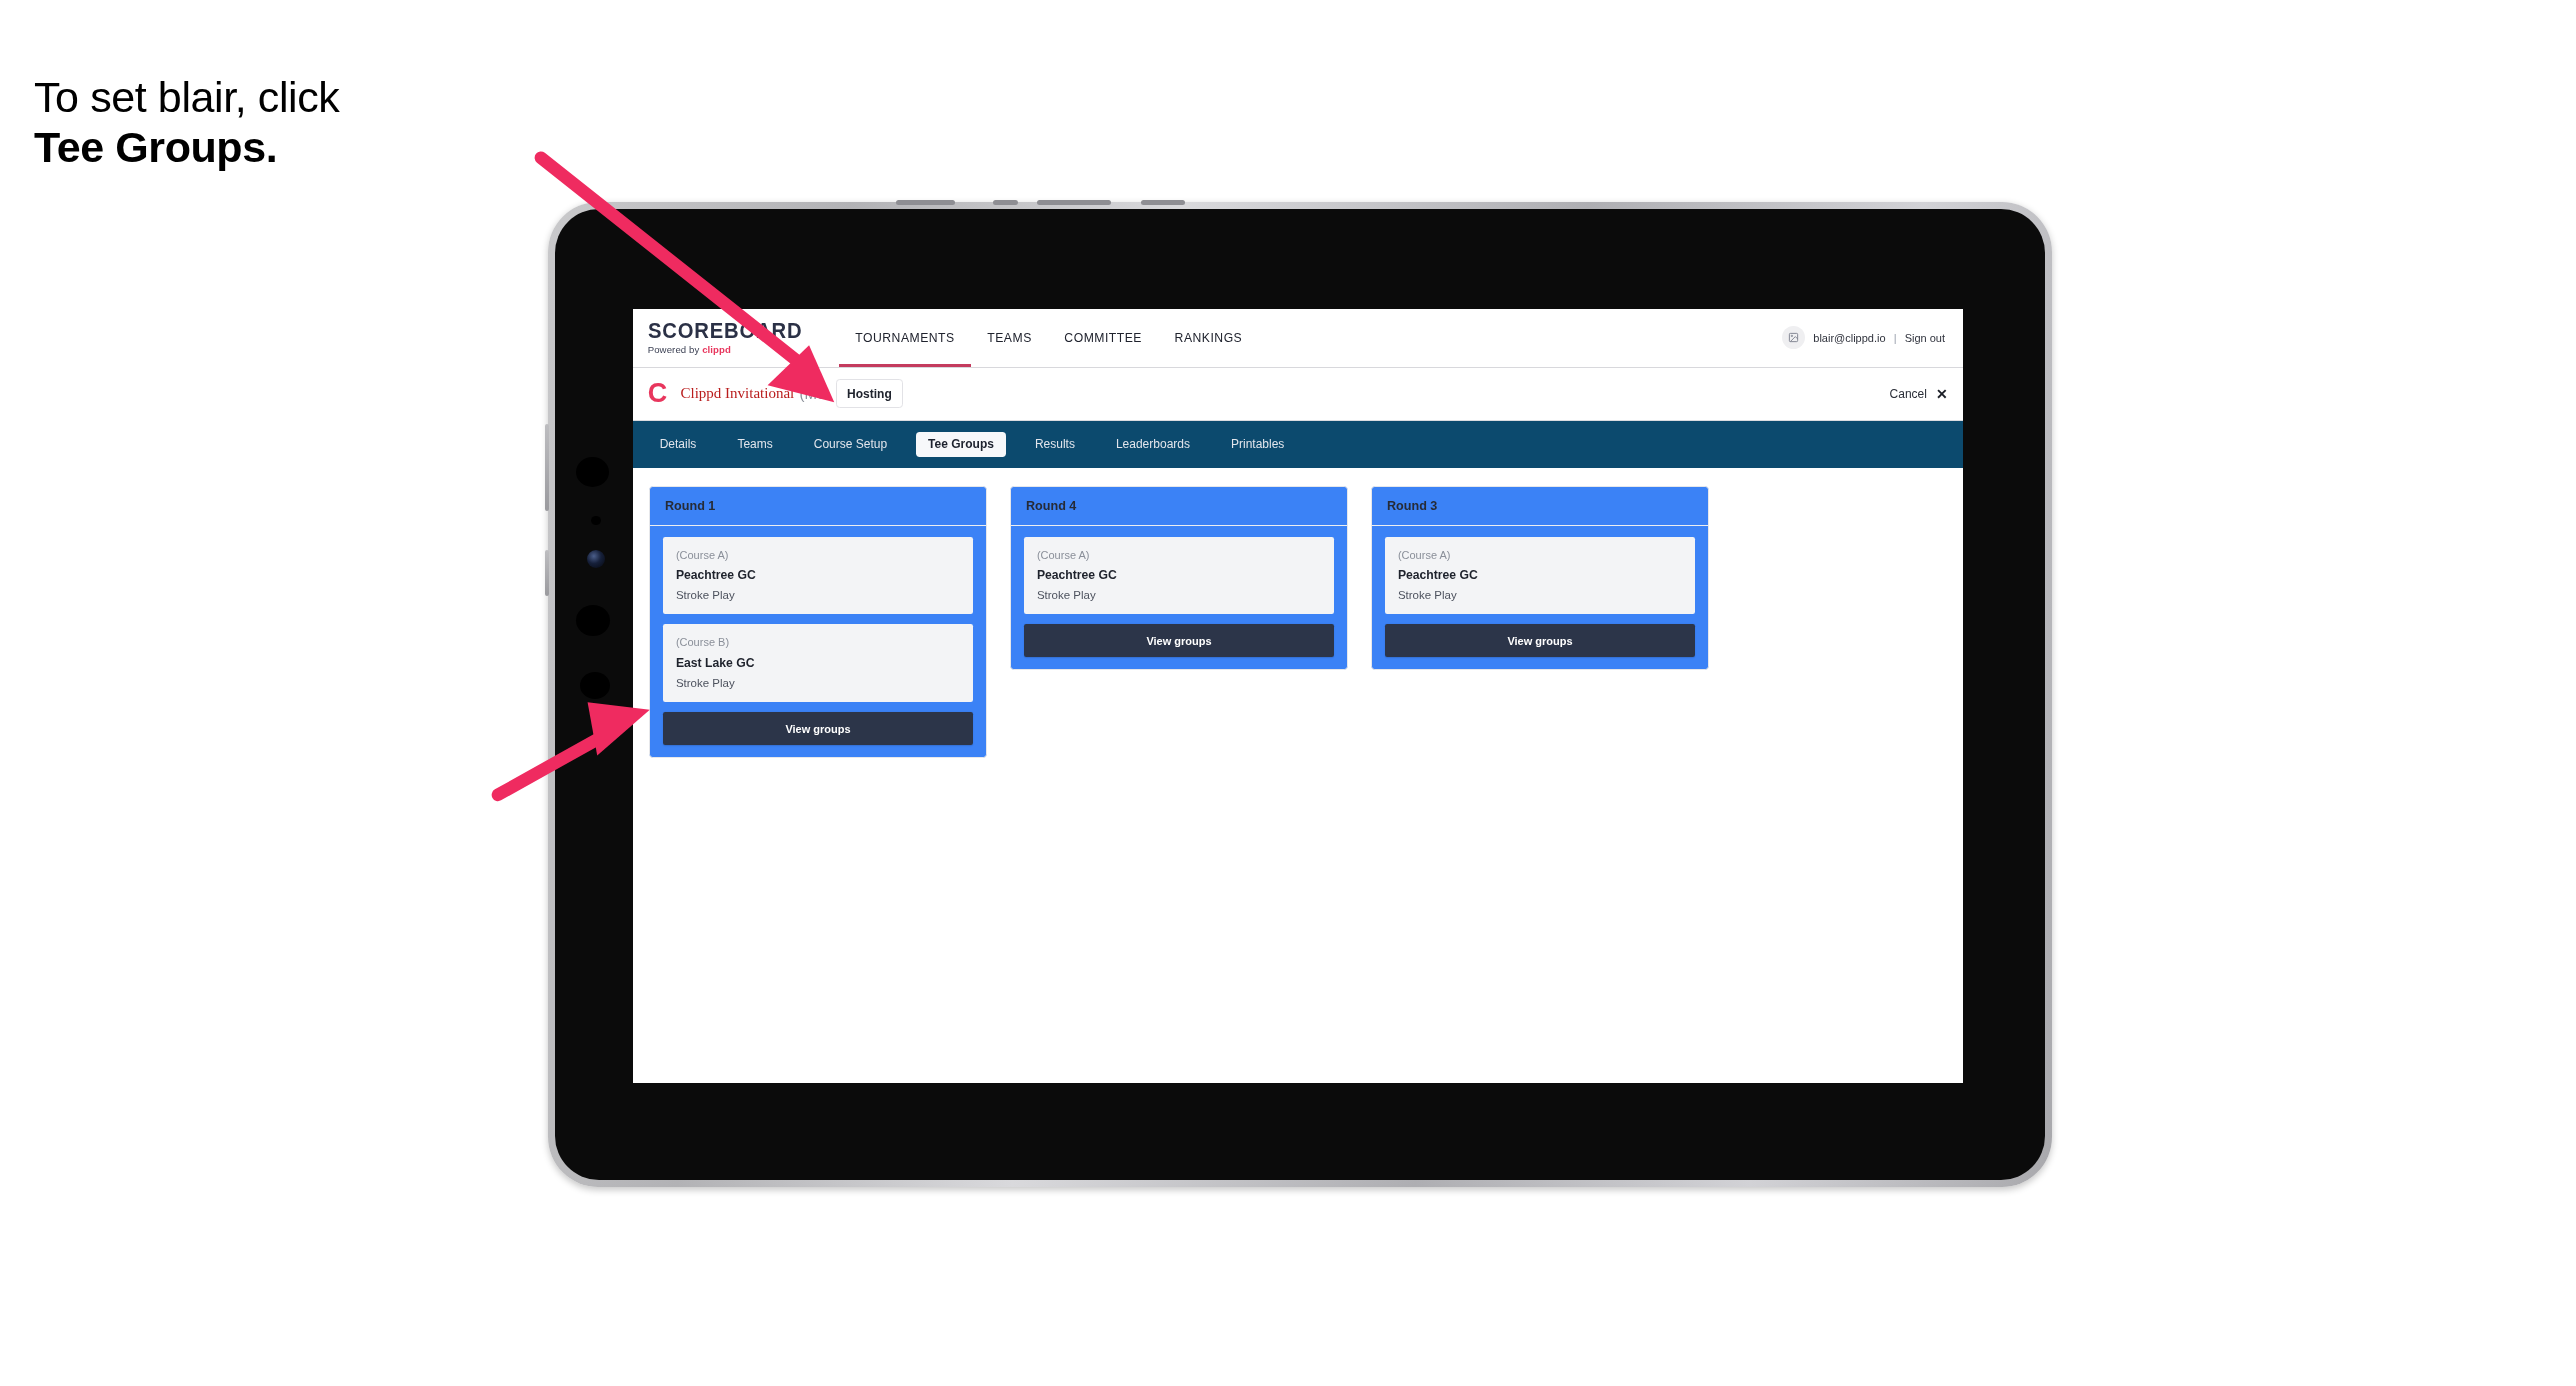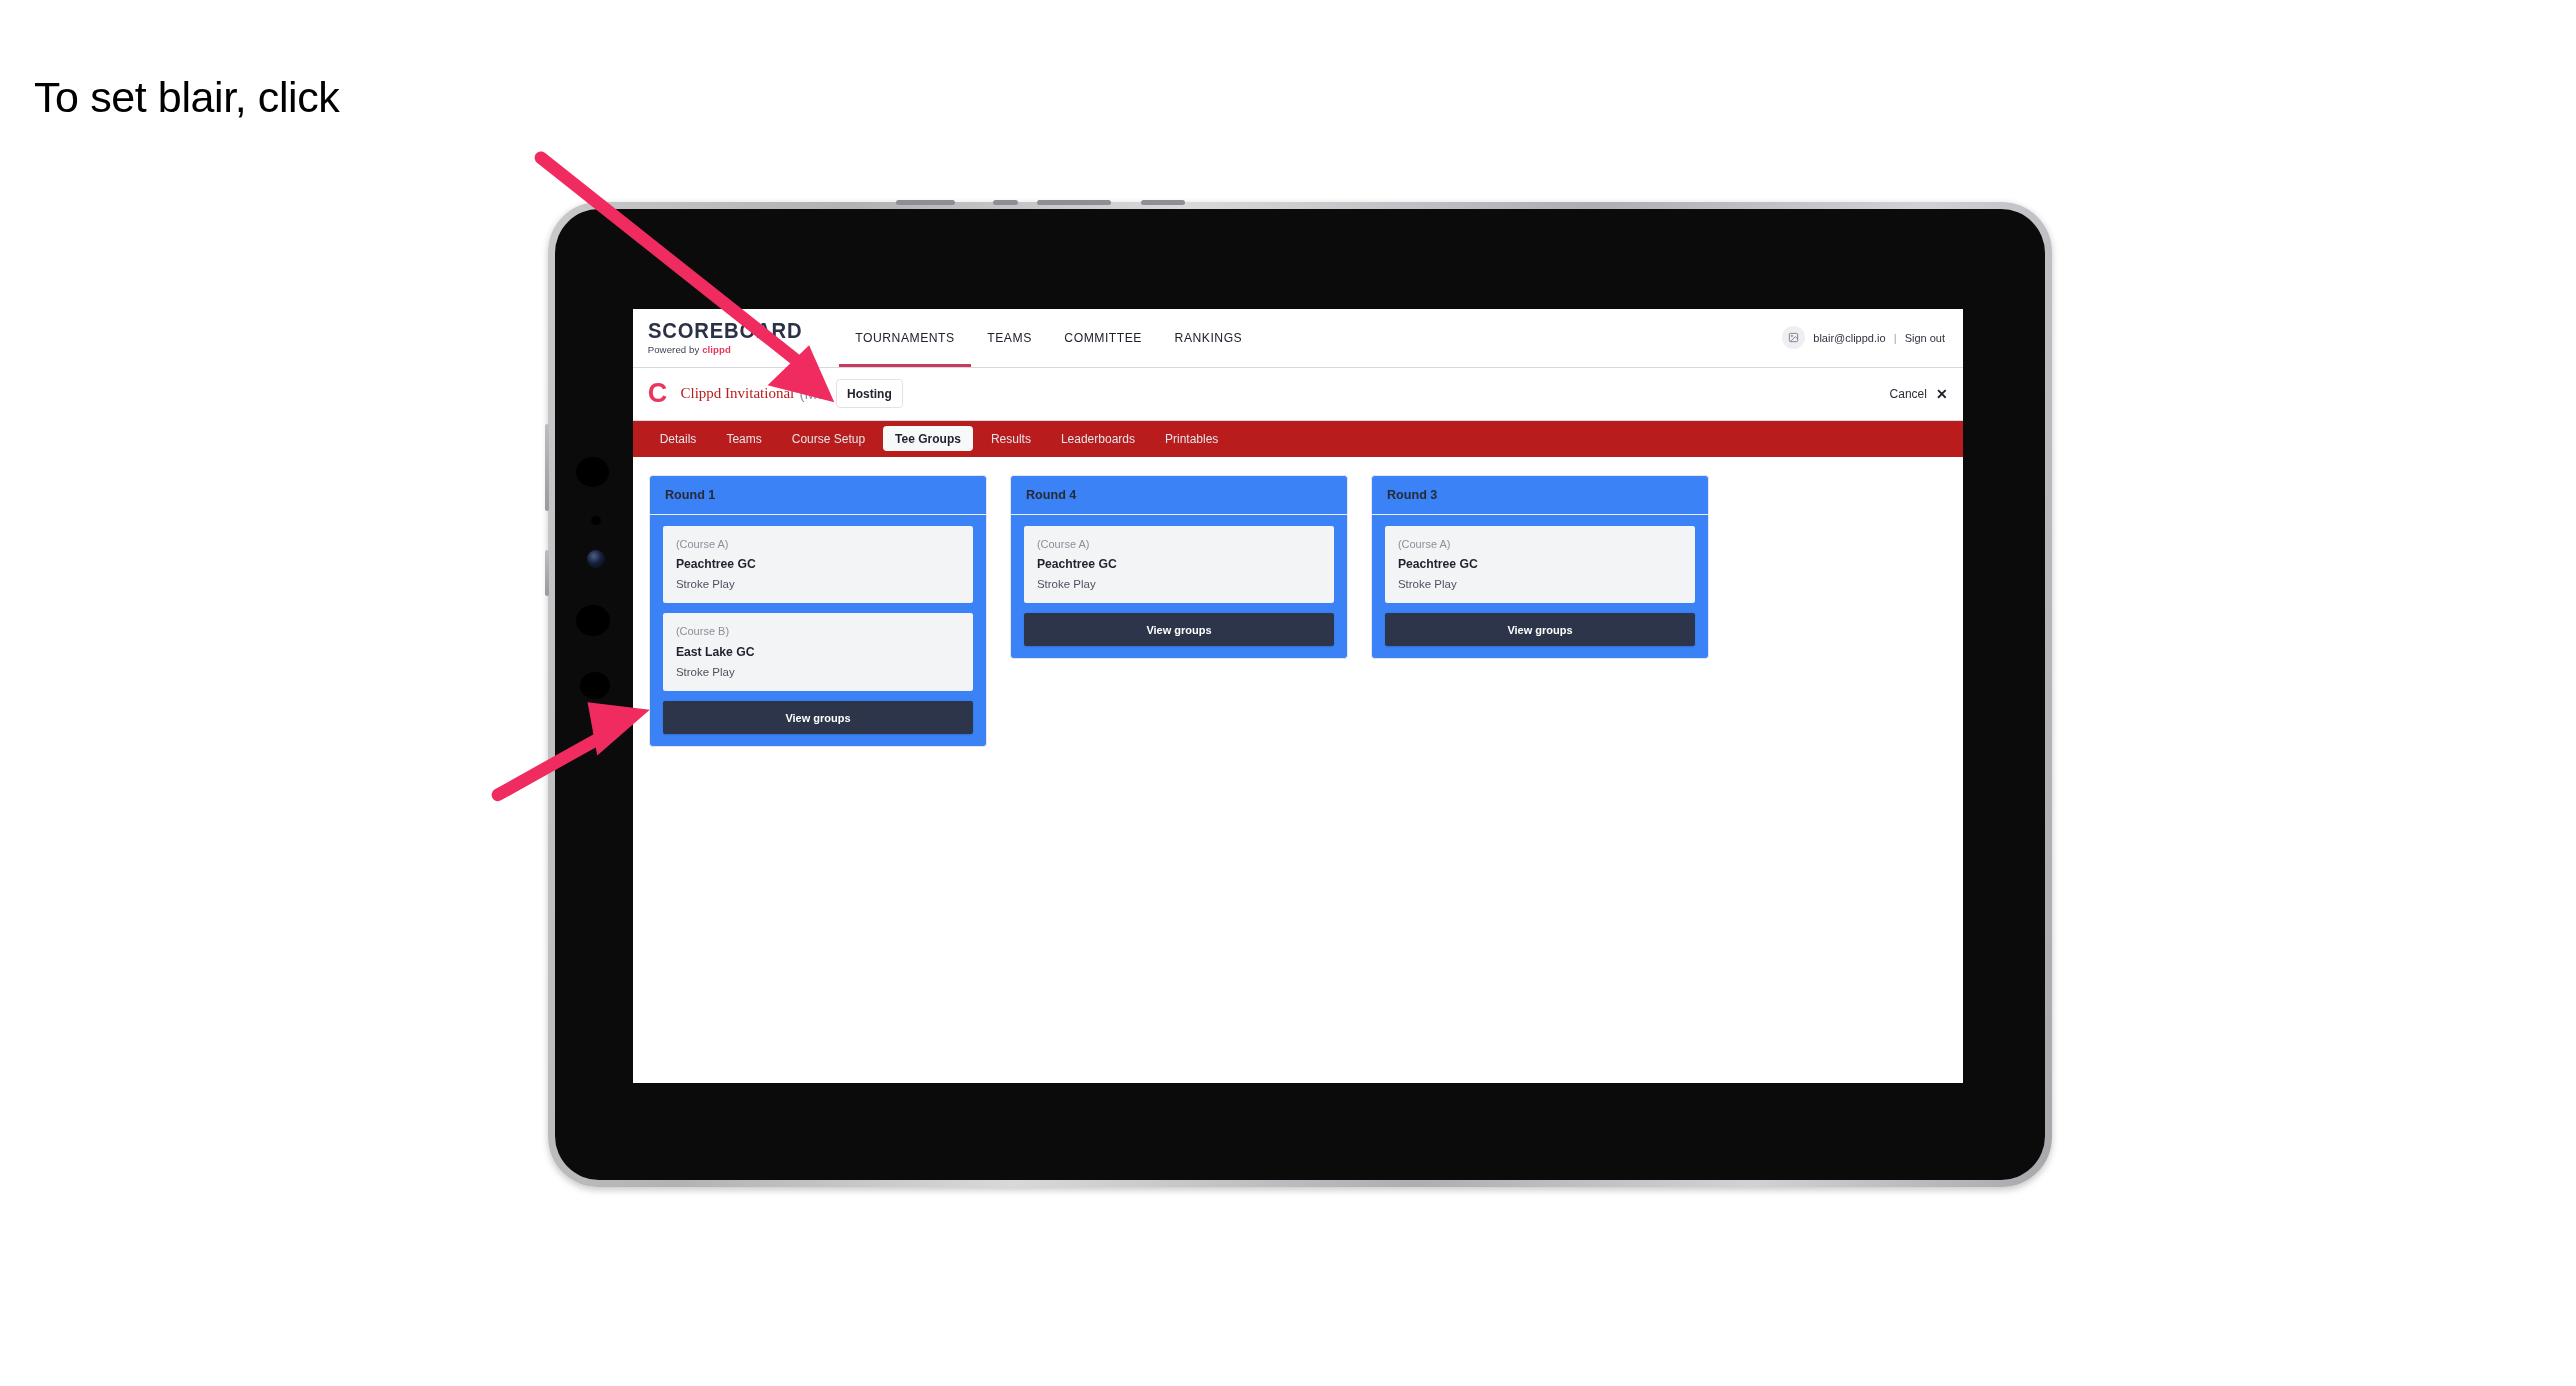--- a/index.html
+++ b/index.html
@@ -112,21 +112,21 @@
   .hosting-badge {
     margin-left:10.4px; border:0.7px solid #e2e2e6; border-radius:3.7px;
     padding:6.7px 10.4px; font-size:12px; font-weight:bold; color:#20242e; background:#fff;
   }
   .tour-right { margin-left:auto; display:flex; align-items:center; gap:9px; cursor:pointer; }
   .cancel-label { font-size:12px; color:#2a2e38; }
   .cancel-x { font-size:14px; color:#1b1e26; font-weight:bold; }
 
   
   #tabbar {
-    height:36px; background:#b91c1c; display:flex; align-items:center; padding: 0 15px; gap:6px;
+    height:47px; background:#0c4a6e; display:flex; align-items:center; padding: 0 15px; gap:17px;
   }
   .tab {
     font-size:12px; color:#e2e5ec; padding: 6.7px 12px; border-radius:3.7px; cursor:pointer;
     line-height:1;
   }
   .tab.active { background:#f7f8fa; color:#1d222e; font-weight:bold; }
 
   
   #rounds-area { padding: 18px 16.3px; display:flex; gap:23px; align-items:flex-start; background:#fff; }
   .round-card {
@@ -150,20 +150,21 @@
     box-shadow: 0 0.7px 1.5px rgba(0,0,0,0.15);
   }
 </style>
 </head>
 <body>
 
 <div id="root">
 
   <div class="caption" id="caption-top">
     <span>To set blair, click</span>
+    <span class="ln2">Tee Groups.</span>
   </div>
 
 
   <div id="tablet">
 
     <div class="top-slit" style="left:348px; width:59px;"></div>
     <div class="top-slit" style="left:445px; width:25px;"></div>
     <div class="top-slit" style="left:489px; width:74px;"></div>
     <div class="top-slit" style="left:593px; width:44px;"></div>
 

